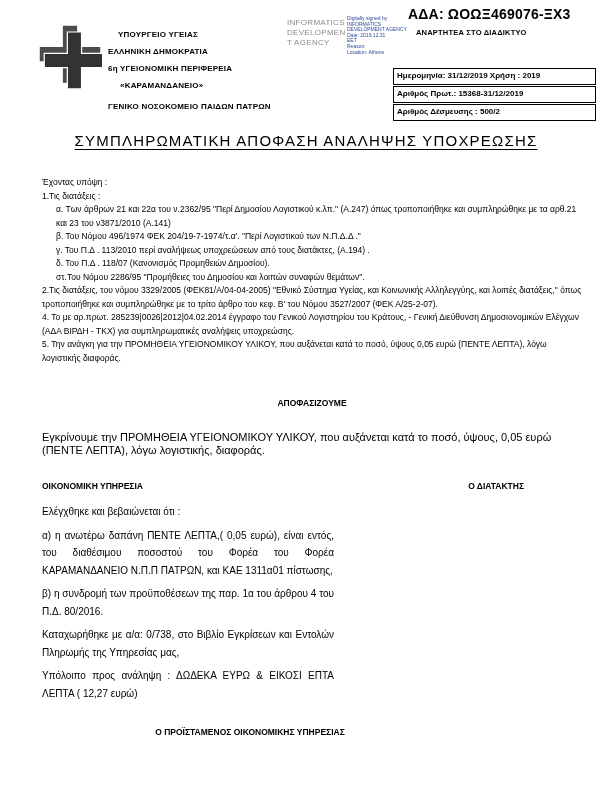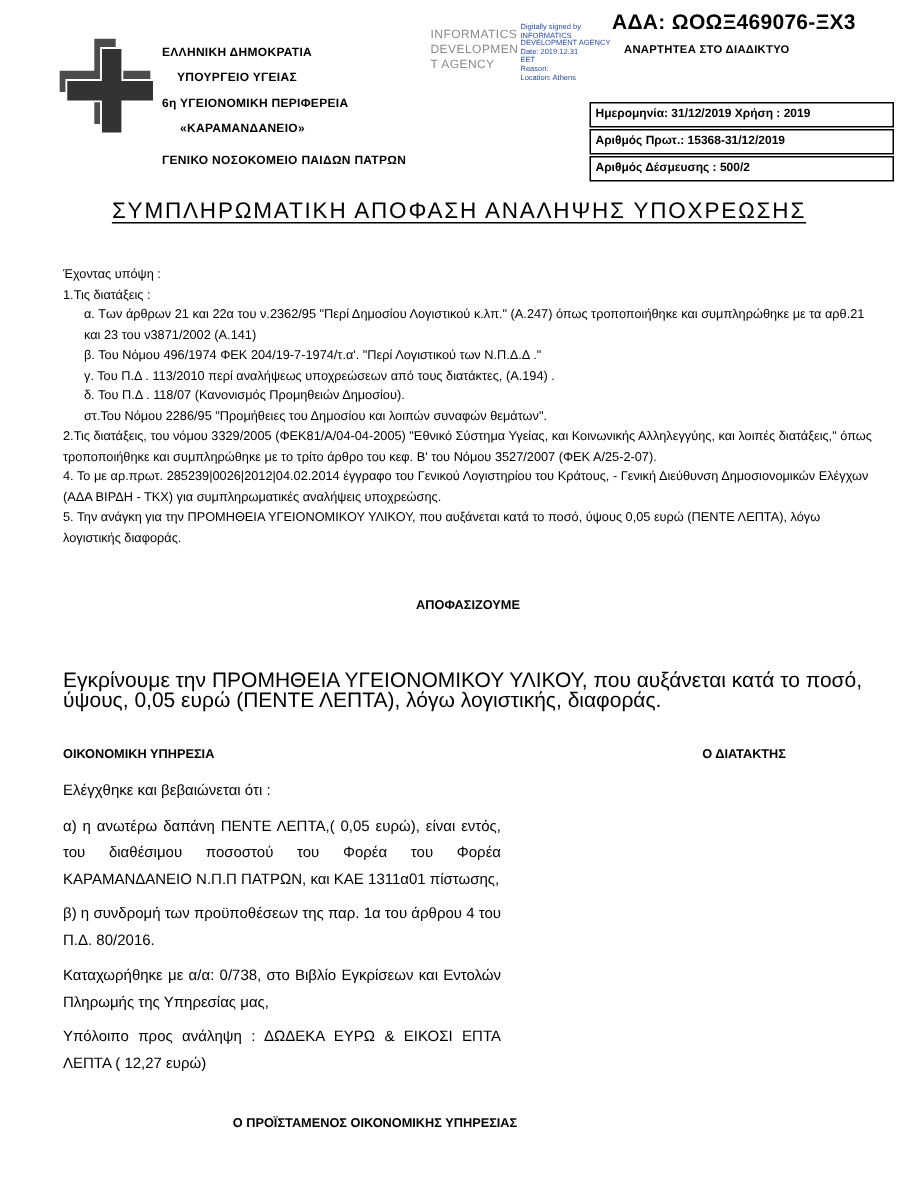--- a/index.html
+++ b/index.html
@@ -36,21 +36,21 @@
     position:absolute; top:132px; left:0; right:0; text-align:center;
     font-size:15px; letter-spacing:1.2px; text-decoration:underline; text-underline-offset:3px;
   }
 
   
   .body-block { position:absolute; top:176px; left:42px; width:540px; font-size:8.5px; line-height:13.5px; }
   .para { margin:0; }
   .para.indent { margin-left:14px; }
 
   .decide { margin-top:32px; text-align:center; font-weight:bold; font-size:8.5px; }
-  .approve { margin-top:36px; font-size:14px; line-height:13.5px; }
+  .approve { margin-top:20px; font-size:11px; line-height:13.5px; }
 
   .cols { margin-top:22px; display:flex; justify-content:space-between; padding-right:58px; font-size:8.5px; font-weight:bold; }
 
   .left-col { margin-top:10px; width:292px; font-size:10px; line-height:17.5px; text-align:justify; }
   .left-col .lp { margin:0 0 6px 0; }
 
   .footer-sign { margin-top:24px; width:300px; margin-left:58px; text-align:center; font-weight:bold; font-size:8.5px; }
 </style>
 </head>
 <body>
@@ -58,22 +58,22 @@
 <div class="page">
 
   <div class="logo">
     <svg width="64" height="68" viewBox="0 0 72 76" xmlns="http://www.w3.org/2000/svg">
       <path d="M25 4 h16 v24 h26 v16 h-26 v24 h-16 v-24 h-26 v-16 h26 z" transform="translate(3,0)" fill="#4c4c4c"></path>
       <path d="M25 4 h16 v24 h26 v16 h-26 v24 h-16 v-24 h-26 v-16 h26 z" transform="translate(8,7)" fill="#333333" stroke="#ffffff" stroke-width="1.4"></path>
     </svg>
   </div>
 
   <div class="org-block">
+    <div class="org-line o1">ΥΠΟΥΡΓΕΙΟ ΥΓΕΙΑΣ</div>
     <div class="org-line o0">ΕΛΛΗΝΙΚΗ ΔΗΜΟΚΡΑΤΙΑ</div>
-    <div class="org-line o1">ΥΠΟΥΡΓΕΙΟ ΥΓΕΙΑΣ</div>
     <div class="org-line o2">6η ΥΓΕΙΟΝΟΜΙΚΗ ΠΕΡΙΦΕΡΕΙΑ</div>
     <div class="org-line o4">«ΚΑΡΑΜΑΝΔΑΝΕΙΟ»</div>
     <div class="org-line o3">ΓΕΝΙΚΟ ΝΟΣΟΚΟΜΕΙΟ ΠΑΙΔΩΝ ΠΑΤΡΩΝ</div>
   </div>
 
   <div class="sig-agency">
     <div>INFORMATICS</div>
     <div>DEVELOPMEN</div>
     <div>T AGENCY</div>
   </div>
@@ -91,21 +91,21 @@
   <div class="web-post">ΑΝΑΡΤΗΤΕΑ ΣΤΟ ΔΙΑΔΙΚΤΥΟ</div>
   <div class="info-box b0">Ημερομηνία: 31/12/2019 Χρήση : 2019</div>
   <div class="info-box b1">Αριθμός Πρωτ.: 15368-31/12/2019</div>
   <div class="info-box b2">Αριθμός Δέσμευσης : 500/2</div>
 
   <div class="doc-title">ΣΥΜΠΛΗΡΩΜΑΤΙΚΗ ΑΠΟΦΑΣΗ ΑΝΑΛΗΨΗΣ ΥΠΟΧΡΕΩΣΗΣ</div>
 
   <div class="body-block">
     <p class="para">Έχοντας υπόψη :</p>
     <p class="para">1.Τις διατάξεις :</p>
-    <p class="para indent">α. Των άρθρων 21 και 22α του ν.2362/95 "Περί Δημοσίου Λογιστικού κ.λπ." (Α.247) όπως τροποποιήθηκε και συμπληρώθηκε με τα αρθ.21 και 23 του ν3871/2002 (Α.141)</p>
+    <p class="para indent">α. Των άρθρων 21 και 22α του ν.2362/95 "Περί Δημοσίου Λογιστικού κ.λπ." (Α.247) όπως τροποποιήθηκε και συμπληρώθηκε με τα αρθ.21 και 23 του ν3871/2010 (Α.141)</p>
     <p class="para indent">β. Του Νόμου 496/1974 ΦΕΚ 204/19-7-1974/τ.α'. "Περί Λογιστικού των Ν.Π.Δ.Δ ."</p>
     <p class="para indent">γ. Του Π.Δ . 113/2010 περί αναλήψεως υποχρεώσεων από τους διατάκτες, (Α.194) .</p>
     <p class="para indent">δ. Του Π.Δ . 118/07 (Κανονισμός Προμηθειών Δημοσίου).</p>
     <p class="para indent">στ.Του Νόμου 2286/95 "Προμήθειες του Δημοσίου και λοιπών συναφών θεμάτων".</p>
     <p class="para">2.Τις διατάξεις, του νόμου 3329/2005 (ΦΕΚ81/Α/04-04-2005) "Εθνικό Σύστημα Υγείας, και Κοινωνικής Αλληλεγγύης, και λοιπές διατάξεις," όπως τροποποιήθηκε και συμπληρώθηκε με το τρίτο άρθρο του κεφ. Β'  του Νόμου 3527/2007 (ΦΕΚ Α/25-2-07).</p>
     <p class="para">4. Το με αρ.πρωτ. 285239|0026|2012|04.02.2014 έγγραφο του Γενικού Λογιστηρίου του Κράτους, - Γενική Διεύθυνση Δημοσιονομικών Ελέγχων (ΑΔΑ ΒΙΡΔΗ - ΤΚΧ) για συμπληρωματικές αναλήψεις υποχρεώσης.</p>
     <p class="para">5. Την ανάγκη για την ΠΡΟΜΗΘΕΙΑ ΥΓΕΙΟΝΟΜΙΚΟΥ ΥΛΙΚΟΥ, που αυξάνεται κατά το ποσό, ύψους 0,05 ευρώ (ΠΕΝΤΕ ΛΕΠΤΑ), λόγω λογιστικής διαφοράς.</p>
 
     <div class="decide">ΑΠΟΦΑΣΙΖΟΥΜΕ</div>
     <div class="approve">Εγκρίνουμε την ΠΡΟΜΗΘΕΙΑ ΥΓΕΙΟΝΟΜΙΚΟΥ ΥΛΙΚΟΥ, που αυξάνεται κατά το ποσό, ύψους, 0,05 ευρώ (ΠΕΝΤΕ ΛΕΠΤΑ), λόγω λογιστικής, διαφοράς.</div>

